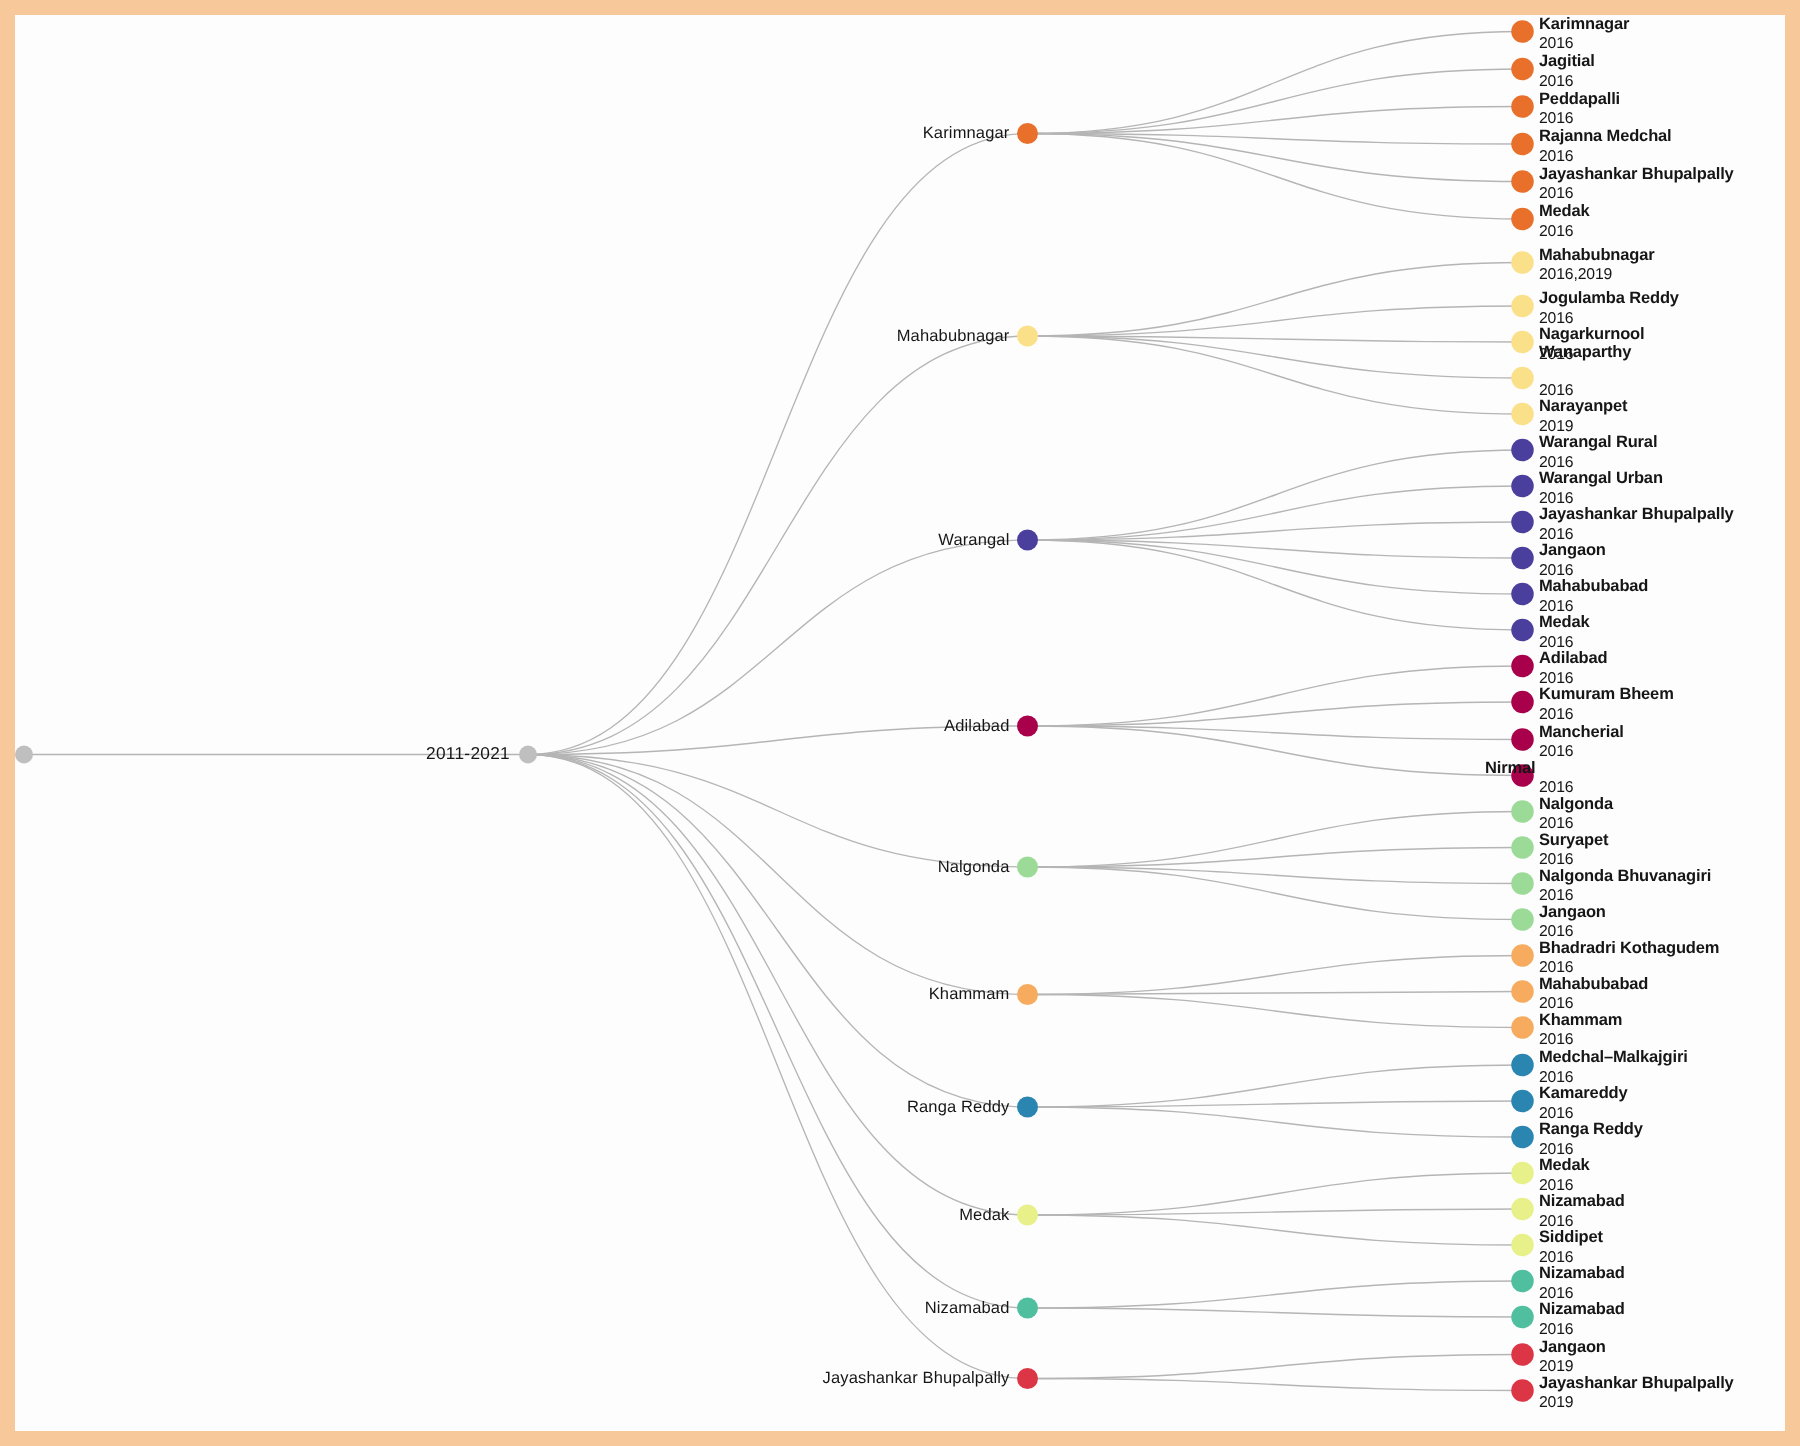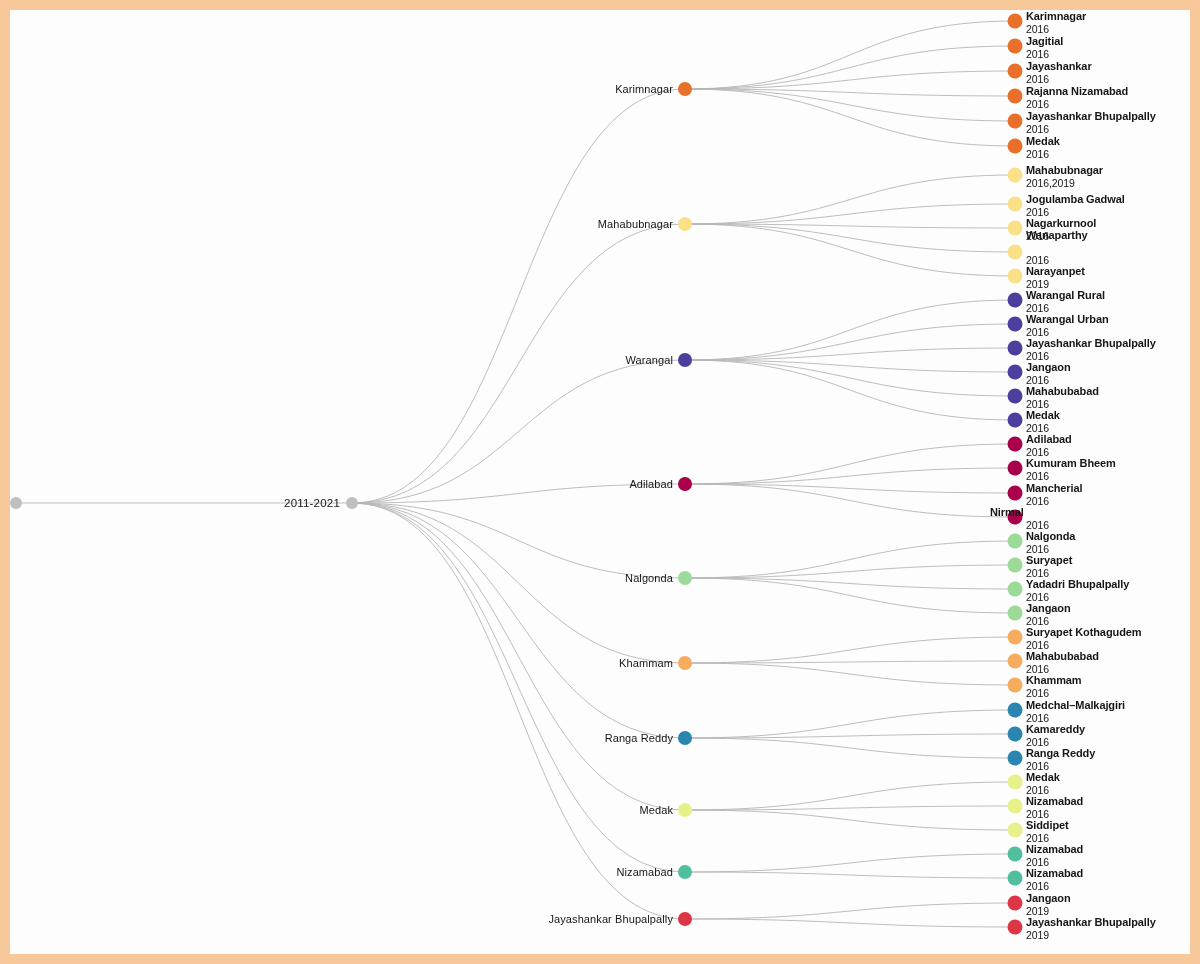--- a/index.html
+++ b/index.html
@@ -125,38 +125,38 @@
         <div class="node-label root-label" style="left: 330px; top: 493px;">2011-2021</div>
         <div class="node-dot" style="left: 675px; top: 79px; width: 14px; height: 14px; background: rgb(232, 112, 42);"></div>
         <div class="node-label parent-label" style="left: 663px; top: 79px;">Karimnagar</div>
         <div class="node-dot" style="left: 1005px; top: 11px; width: 15px; height: 15px; background: rgb(232, 112, 42);"></div>
         <div class="node-label leaf-name" style="left: 1016px; top: 12px;">Karimnagar</div>
         <div class="node-label leaf-year" style="left: 1016px; top: 13px;">2016</div>
         <div class="node-dot" style="left: 1005px; top: 36px; width: 15px; height: 15px; background: rgb(232, 112, 42);"></div>
         <div class="node-label leaf-name" style="left: 1016px; top: 37px;">Jagitial</div>
         <div class="node-label leaf-year" style="left: 1016px; top: 38px;">2016</div>
         <div class="node-dot" style="left: 1005px; top: 61px; width: 15px; height: 15px; background: rgb(232, 112, 42);"></div>
-        <div class="node-label leaf-name" style="left: 1016px; top: 62px;">Jayashankar</div>
+        <div class="node-label leaf-name" style="left: 1016px; top: 62px;">Peddapalli</div>
         <div class="node-label leaf-year" style="left: 1016px; top: 63px;">2016</div>
         <div class="node-dot" style="left: 1005px; top: 86px; width: 15px; height: 15px; background: rgb(232, 112, 42);"></div>
-        <div class="node-label leaf-name" style="left: 1016px; top: 87px;">Rajanna Nizamabad</div>
+        <div class="node-label leaf-name" style="left: 1016px; top: 87px;">Rajanna Medchal</div>
         <div class="node-label leaf-year" style="left: 1016px; top: 88px;">2016</div>
         <div class="node-dot" style="left: 1005px; top: 111px; width: 15px; height: 15px; background: rgb(232, 112, 42);"></div>
         <div class="node-label leaf-name" style="left: 1016px; top: 112px;">Jayashankar Bhupalpally</div>
         <div class="node-label leaf-year" style="left: 1016px; top: 113px;">2016</div>
         <div class="node-dot" style="left: 1005px; top: 136px; width: 15px; height: 15px; background: rgb(232, 112, 42);"></div>
         <div class="node-label leaf-name" style="left: 1016px; top: 137px;">Medak</div>
         <div class="node-label leaf-year" style="left: 1016px; top: 138px;">2016</div>
         <div class="node-dot" style="left: 675px; top: 214px; width: 14px; height: 14px; background: rgb(251, 224, 138);"></div>
         <div class="node-label parent-label" style="left: 663px; top: 214px;">Mahabubnagar</div>
         <div class="node-dot" style="left: 1005px; top: 165px; width: 15px; height: 15px; background: rgb(251, 224, 138);"></div>
         <div class="node-label leaf-name" style="left: 1016px; top: 166px;">Mahabubnagar</div>
         <div class="node-label leaf-year" style="left: 1016px; top: 167px;">2016,2019</div>
         <div class="node-dot" style="left: 1005px; top: 194px; width: 15px; height: 15px; background: rgb(251, 224, 138);"></div>
-        <div class="node-label leaf-name" style="left: 1016px; top: 195px;">Jogulamba Gadwal</div>
+        <div class="node-label leaf-name" style="left: 1016px; top: 195px;">Jogulamba Reddy</div>
         <div class="node-label leaf-year" style="left: 1016px; top: 196px;">2016</div>
         <div class="node-dot" style="left: 1005px; top: 218px; width: 15px; height: 15px; background: rgb(251, 224, 138);"></div>
         <div class="node-label leaf-name" style="left: 1016px; top: 219px;">Nagarkurnool</div>
         <div class="node-label leaf-year" style="left: 1016px; top: 220px;">2016</div>
         <div class="node-dot" style="left: 1005px; top: 242px; width: 15px; height: 15px; background: rgb(251, 224, 138);"></div>
         <div class="node-label leaf-name" style="left: 1016px; top: 231px;">Wanaparthy</div>
         <div class="node-label leaf-year" style="left: 1016px; top: 244px;">2016</div>
         <div class="node-dot" style="left: 1005px; top: 266px; width: 15px; height: 15px; background: rgb(251, 224, 138);"></div>
         <div class="node-label leaf-name" style="left: 1016px; top: 267px;">Narayanpet</div>
         <div class="node-label leaf-year" style="left: 1016px; top: 268px;">2019</div>
@@ -196,29 +196,29 @@
         <div class="node-label leaf-year" style="left: 1016px; top: 509px;">2016</div>
         <div class="node-dot" style="left: 675px; top: 568px; width: 14px; height: 14px; background: rgb(155, 219, 151);"></div>
         <div class="node-label parent-label" style="left: 663px; top: 568px;">Nalgonda</div>
         <div class="node-dot" style="left: 1005px; top: 531px; width: 15px; height: 15px; background: rgb(155, 219, 151);"></div>
         <div class="node-label leaf-name" style="left: 1016px; top: 532px;">Nalgonda</div>
         <div class="node-label leaf-year" style="left: 1016px; top: 533px;">2016</div>
         <div class="node-dot" style="left: 1005px; top: 555px; width: 15px; height: 15px; background: rgb(155, 219, 151);"></div>
         <div class="node-label leaf-name" style="left: 1016px; top: 556px;">Suryapet</div>
         <div class="node-label leaf-year" style="left: 1016px; top: 557px;">2016</div>
         <div class="node-dot" style="left: 1005px; top: 579px; width: 15px; height: 15px; background: rgb(155, 219, 151);"></div>
-        <div class="node-label leaf-name" style="left: 1016px; top: 580px;">Yadadri Bhupalpally</div>
+        <div class="node-label leaf-name" style="left: 1016px; top: 580px;">Nalgonda Bhuvanagiri</div>
         <div class="node-label leaf-year" style="left: 1016px; top: 581px;">2016</div>
         <div class="node-dot" style="left: 1005px; top: 603px; width: 15px; height: 15px; background: rgb(155, 219, 151);"></div>
         <div class="node-label leaf-name" style="left: 1016px; top: 604px;">Jangaon</div>
         <div class="node-label leaf-year" style="left: 1016px; top: 605px;">2016</div>
         <div class="node-dot" style="left: 675px; top: 653px; width: 14px; height: 14px; background: rgb(246, 171, 94);"></div>
         <div class="node-label parent-label" style="left: 663px; top: 653px;">Khammam</div>
         <div class="node-dot" style="left: 1005px; top: 627px; width: 15px; height: 15px; background: rgb(246, 171, 94);"></div>
-        <div class="node-label leaf-name" style="left: 1016px; top: 628px;">Suryapet Kothagudem</div>
+        <div class="node-label leaf-name" style="left: 1016px; top: 628px;">Bhadradri Kothagudem</div>
         <div class="node-label leaf-year" style="left: 1016px; top: 629px;">2016</div>
         <div class="node-dot" style="left: 1005px; top: 651px; width: 15px; height: 15px; background: rgb(246, 171, 94);"></div>
         <div class="node-label leaf-name" style="left: 1016px; top: 652px;">Mahabubabad</div>
         <div class="node-label leaf-year" style="left: 1016px; top: 653px;">2016</div>
         <div class="node-dot" style="left: 1005px; top: 675px; width: 15px; height: 15px; background: rgb(246, 171, 94);"></div>
         <div class="node-label leaf-name" style="left: 1016px; top: 676px;">Khammam</div>
         <div class="node-label leaf-year" style="left: 1016px; top: 677px;">2016</div>
         <div class="node-dot" style="left: 675px; top: 728px; width: 14px; height: 14px; background: rgb(42, 133, 176);"></div>
         <div class="node-label parent-label" style="left: 663px; top: 728px;">Ranga Reddy</div>
         <div class="node-dot" style="left: 1005px; top: 700px; width: 15px; height: 15px; background: rgb(42, 133, 176);"></div>

